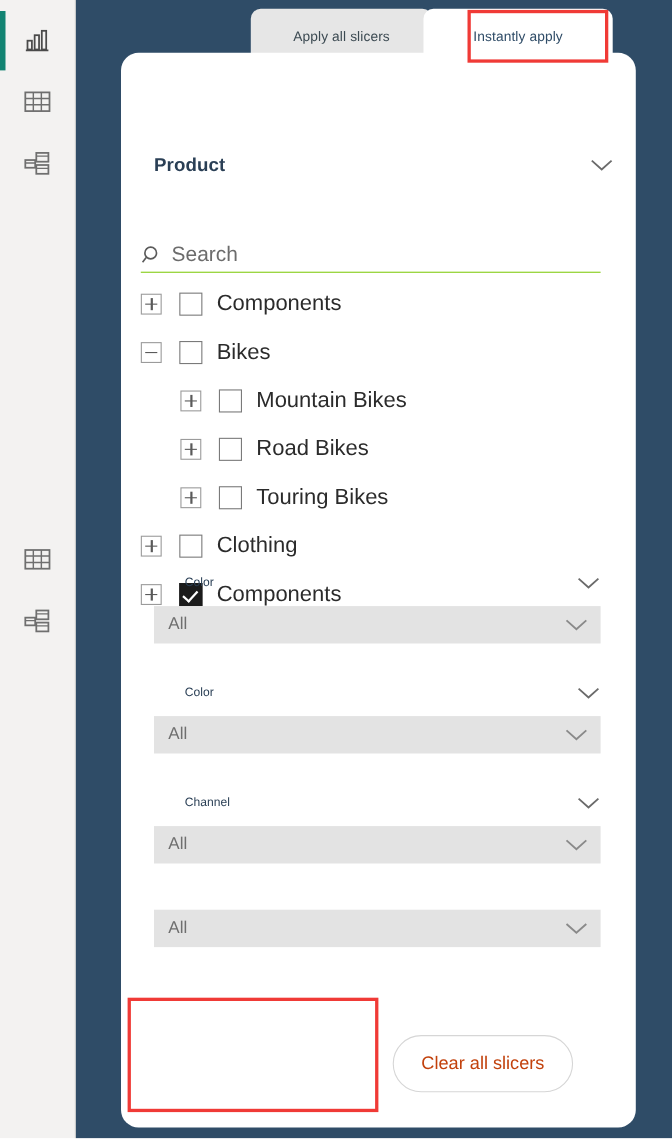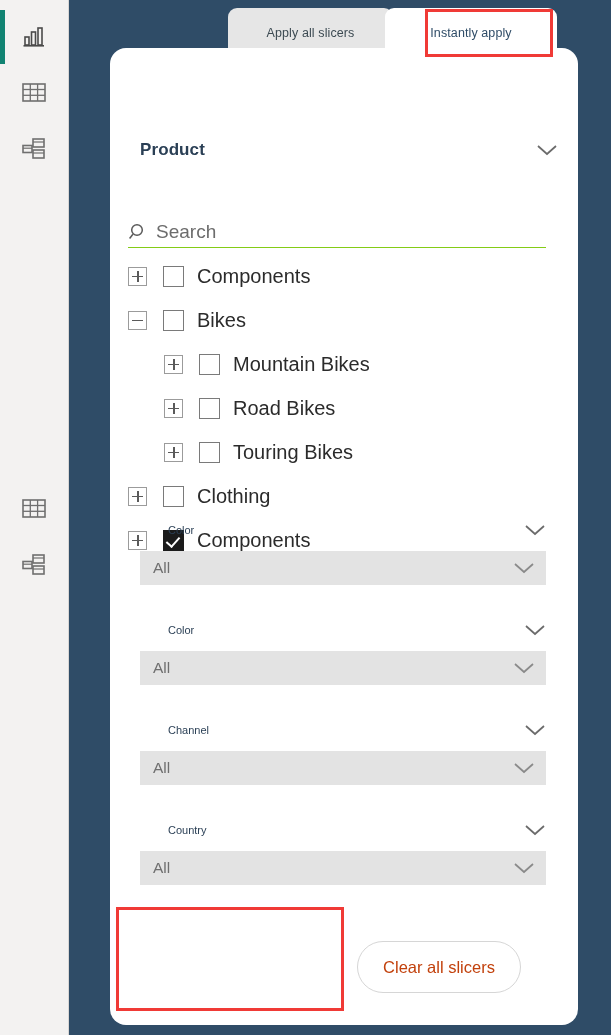--- a/index.html
+++ b/index.html
@@ -503,28 +503,20 @@
         <span class="dd-value">All</span>
         <span class="chev">
           <svg width="22" height="14" viewBox="0 0 22 14">
             <polyline points="2,3 11,11 20,3" fill="none" stroke="#8a8a8a" stroke-width="1.7"></polyline>
           </svg>
         </span>
       </div>
     </div>
 
     <div class="dd-group" style="top:770px">
-      <div class="dd-head">
-        <span class="dd-title">Country</span>
-        <span class="chev">
-          <svg width="22" height="14" viewBox="0 0 22 14">
-            <polyline points="2,3 11,11 20,3" fill="none" stroke="#6b6b6b" stroke-width="1.7"></polyline>
-          </svg>
-        </span>
-      </div>
       <div class="dd-box">
         <span class="dd-value">All</span>
         <span class="chev">
           <svg width="22" height="14" viewBox="0 0 22 14">
             <polyline points="2,3 11,11 20,3" fill="none" stroke="#8a8a8a" stroke-width="1.7"></polyline>
           </svg>
         </span>
       </div>
     </div>
 

